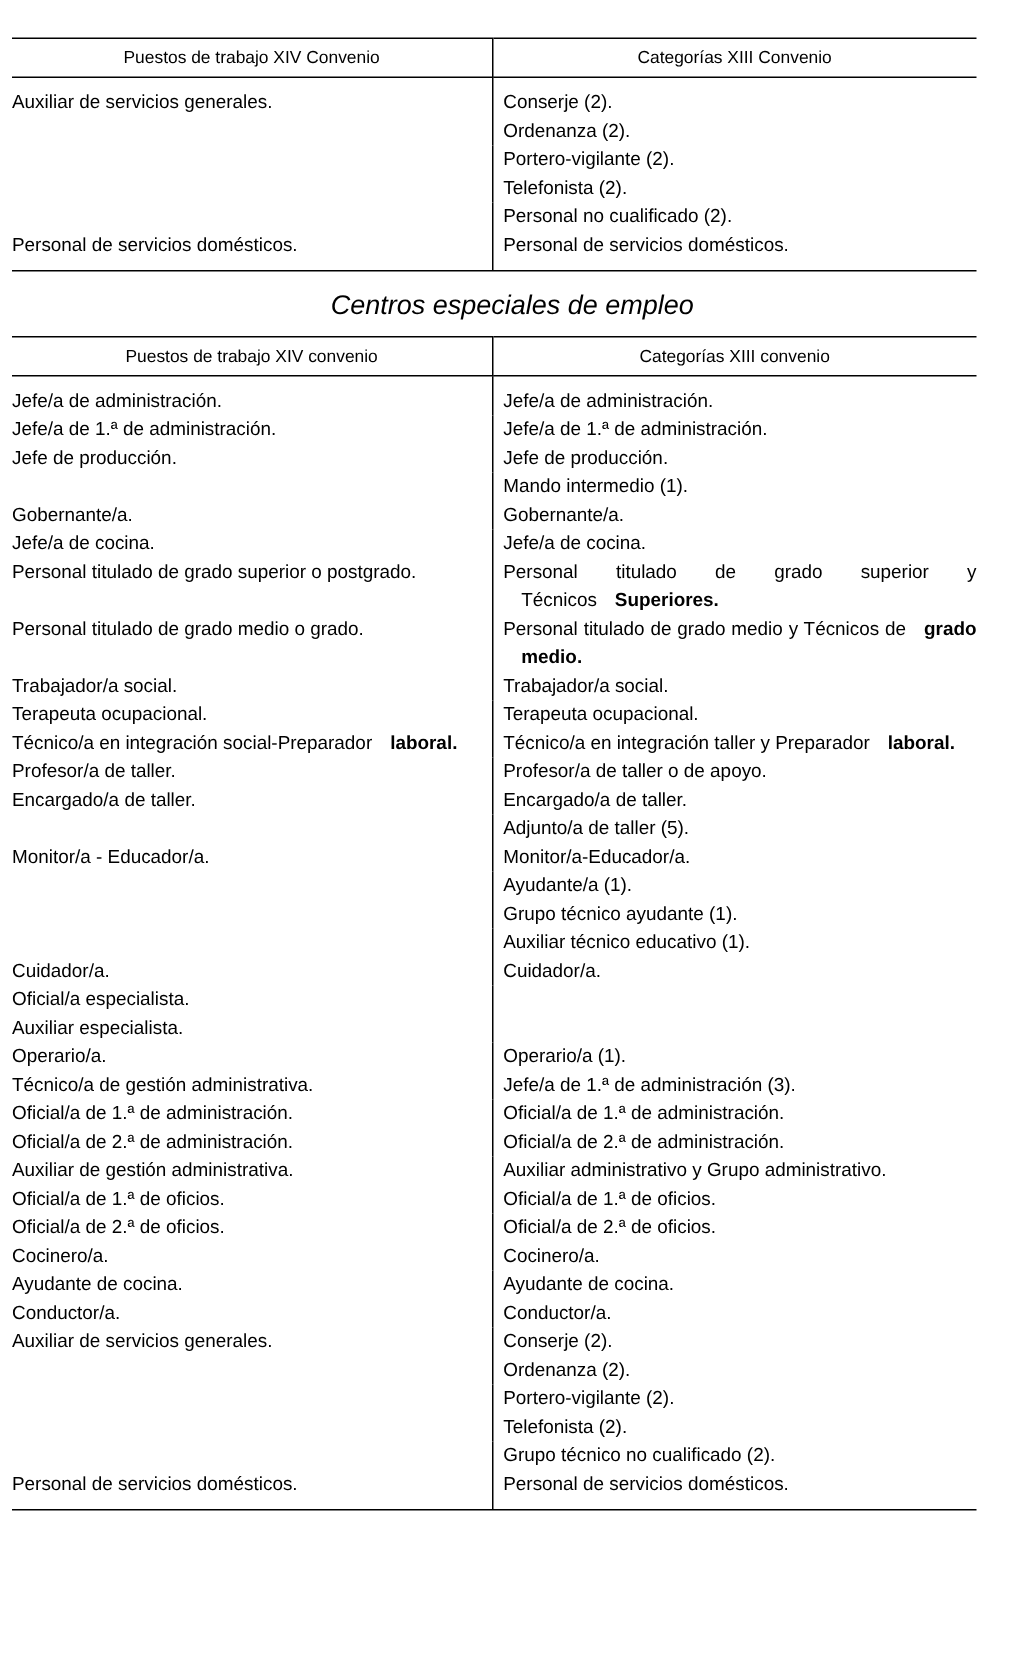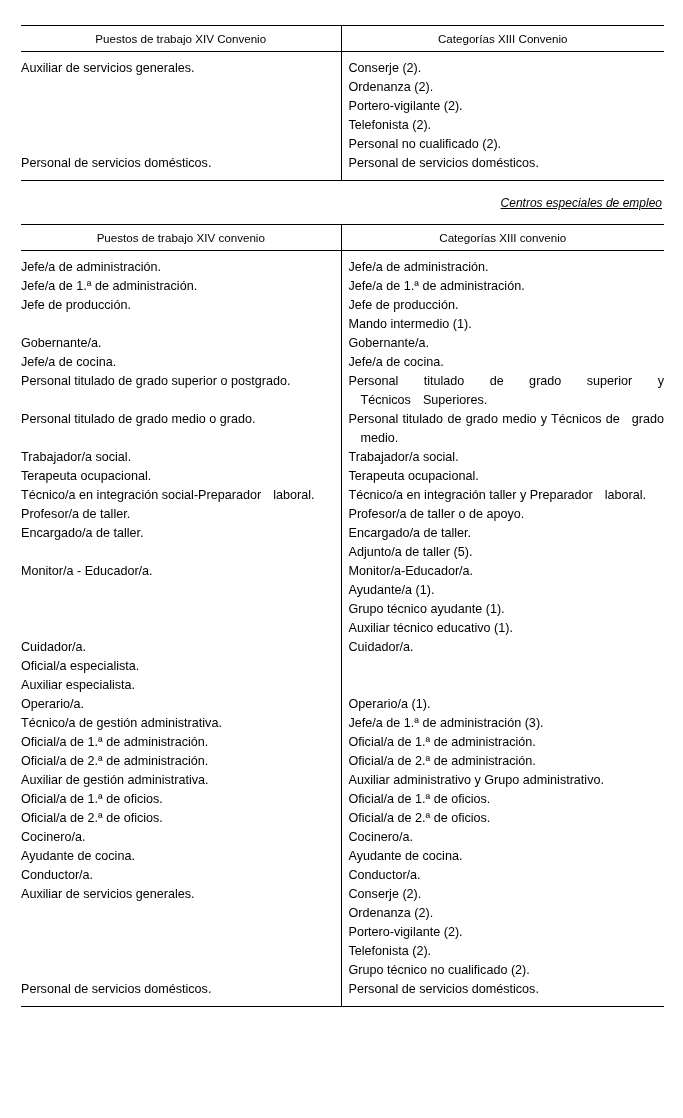--- a/index.html
+++ b/index.html
@@ -12,21 +12,21 @@
     height: 1118px;
     font-family: "Liberation Sans", sans-serif;
     color: #000000;
     -webkit-font-smoothing: antialiased;
   }
   .page {
     position: relative;
     width: 683px;
     height: 1118px;
     box-sizing: border-box;
-    padding: 0 21px;
+    padding: 0 8px;
   }
 
   
   .tbl {
     width: 643px;
     border-collapse: collapse;
     table-layout: fixed;
   }
   .tbl col.c1 { width: 320px; }
   .tbl col.c2 { width: 323px; }
@@ -68,31 +68,31 @@
   .cellbox.just > span { display: inline; }
   
   .j-line { display: block; }
   .j-line.fill {
     text-align: justify;
     text-align-last: justify;
   }
   .j-line.last {
     text-align: right;
     padding-left: 12px;
+    font-weight: bold;
   }
 
   
   .section-title {
     font-style: italic;
-    font-size: 12px;
-    text-align: right;
+    font-size: 18px;
+    text-align: center;
     margin: 0;
     padding: 14px 0 13px 0;
     line-height: 16px;
-    text-decoration: underline;
   }
 
   .spacer-top { height: 25px; }
 </style>
 </head>
 <body>
 
 <div class="page">
 
   <div class="spacer-top"></div>

